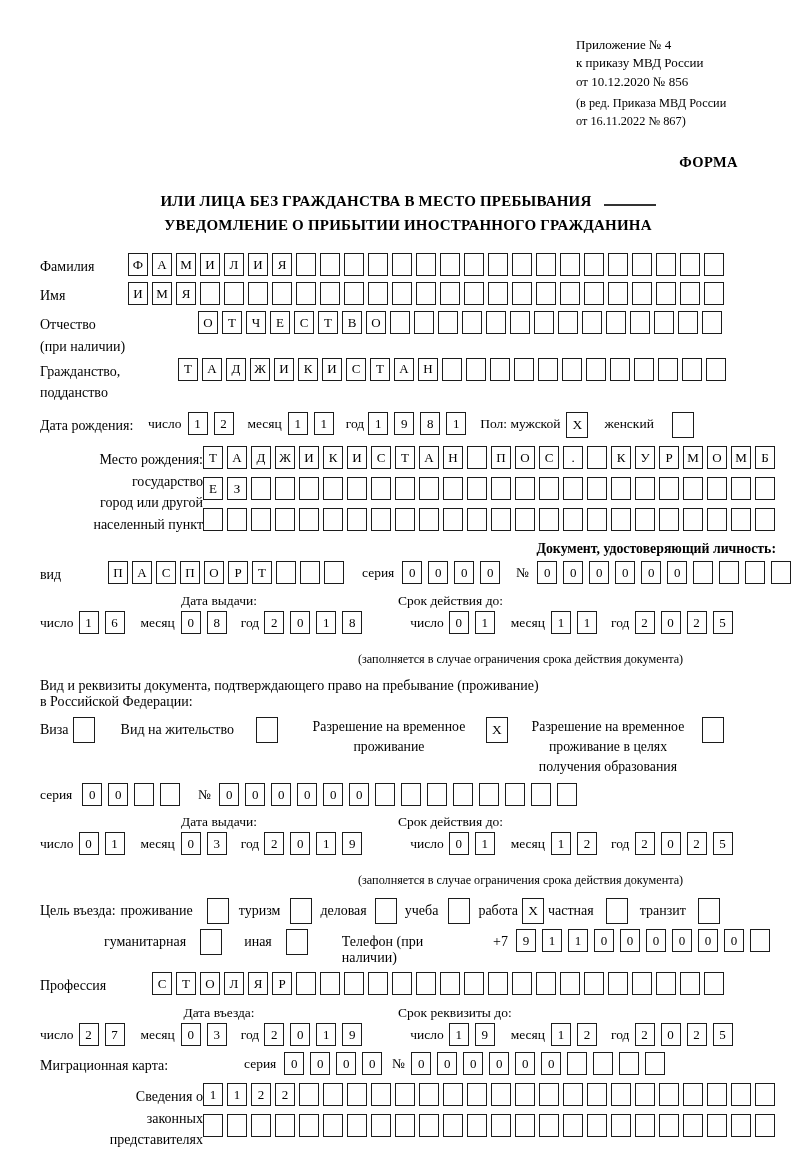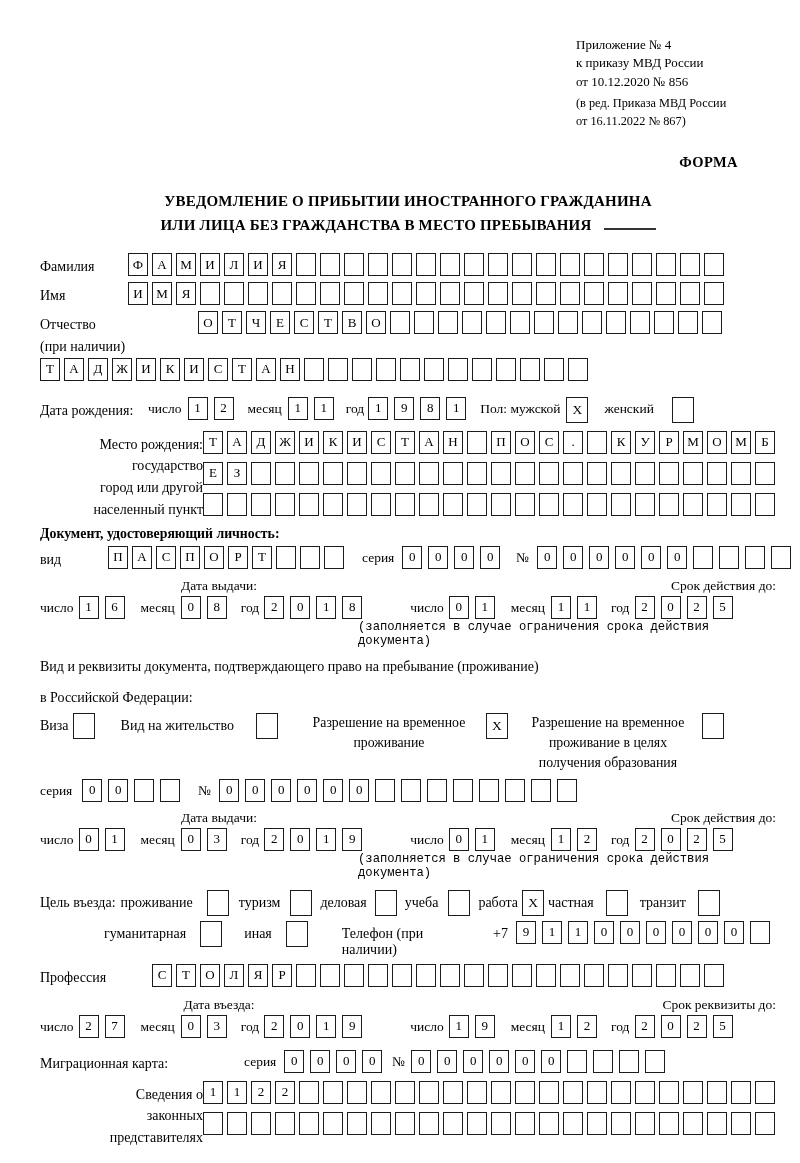--- a/index.html
+++ b/index.html
@@ -26,29 +26,29 @@
 
 .cells { display:flex; flex-wrap:nowrap; }
 .cell { width:20px; height:23px; border:1.6px solid #1c1c1c; margin-right:4px;
         display:flex; align-items:center; justify-content:center; font-size:13px; flex-shrink:0; background:#fff; }
 .dcells .cell { margin-right:6px; }
 .stack > .cells { margin-bottom:8px; }
 
 .cb { width:22px; height:26px; border:1.6px solid #1c1c1c; display:flex; align-items:center; justify-content:center;
       font-size:13.5px; flex-shrink:0; background:#fff; }
 
-.center-hdr { text-align:left; font-weight:bold; font-size:13.8px; margin-top:8px; }
+.center-hdr { text-align:right; font-weight:bold; font-size:13.8px; margin-top:8px; }
 
 .dlbl { font-size:13.5px; padding-top:4px; flex-shrink:0; }
 .date-hdr { display:flex; font-size:13.5px; margin-top:8px; }
 .date-hdr .h1 { width:360px; text-align:center; }
-.date-hdr .h2 { width:380px; text-align:right; }
-.note { font-size:12.2px; margin-top:1px; margin-left:318px;font-family:Liberation Mono, monospace; }
+.date-hdr .h2 { width:380px; text-align:left; }
+.note { font-size:12.2px; margin-top:18px; margin-left:318px; }
 .intro { font-size:14px; margin-top:11px; }
-.intro2 { font-size:14px; margin-top:15px; }
+.intro2 { font-size:14px; margin-top:0; }
 
 .optlbl { font-size:13.8px; line-height:1.45; text-align:center; }
 .opt { display:flex; align-items:flex-start; }
 .purpose-lbl { font-size:14px; padding-top:5px; }
 </style>
 </head>
 <body>
 
 <div class="page">
 
@@ -57,22 +57,22 @@
     <div>к приказу МВД России</div>
     <div>от 10.12.2020 № 856</div>
     <div class="gap"></div>
     <div class="small">(в ред. Приказа МВД России</div>
     <div class="small">от 16.11.2022 № 867)</div>
   </div>
 
   <div class="forma">ФОРМА</div>
 
   <div class="title">
+    <div><span>ИЛИ ЛИЦА БЕЗ ГРАЖДАНСТВА В МЕСТО ПРЕБЫВАНИЯ</span><span class="blank-line"></span></div>
     <div>УВЕДОМЛЕНИЕ О ПРИБЫТИИ ИНОСТРАННОГО ГРАЖДАНИНА</div>
-    <div><span>ИЛИ ЛИЦА БЕЗ ГРАЖДАНСТВА В МЕСТО ПРЕБЫВАНИЯ</span><span class="blank-line"></span></div>
   </div>
 
 
   <div class="row" style="margin-top:16px">
     <div class="lbl w88">Фамилия</div>
     <div class="cells">
         <div class="cell">Ф</div>
         <div class="cell">А</div>
         <div class="cell">М</div>
         <div class="cell">И</div>
@@ -156,20 +156,24 @@
         <div class="cell"></div>
         <div class="cell"></div>
         <div class="cell"></div>
         <div class="cell"></div>
         <div class="cell"></div>
         <div class="cell"></div>
       </div>
   </div>
 
   <div class="row" style="margin-top:0px">
+    <div class="lbl w138">
+      <div>Гражданство,</div>
+      <div>подданство</div>
+    </div>
     <div class="cells">
         <div class="cell">Т</div>
         <div class="cell">А</div>
         <div class="cell">Д</div>
         <div class="cell">Ж</div>
         <div class="cell">И</div>
         <div class="cell">К</div>
         <div class="cell">И</div>
         <div class="cell">С</div>
         <div class="cell">Т</div>
@@ -183,21 +187,21 @@
         <div class="cell"></div>
         <div class="cell"></div>
         <div class="cell"></div>
         <div class="cell"></div>
         <div class="cell"></div>
         <div class="cell"></div>
         <div class="cell"></div>
       </div>
   </div>
 
-  <div class="row" style="margin-top:16px">
+  <div class="row" style="margin-top:8px">
     <div class="lbl w108">Дата рождения:</div>
     <span class="dlbl" style="margin-right:6px">число</span>
     <div class="cells dcells">
         <div class="cell">1</div>
         <div class="cell">2</div>
       </div>
     <span class="dlbl" style="margin:0 6px 0 8px">месяц</span>
     <div class="cells dcells">
         <div class="cell">1</div>
         <div class="cell">1</div>
@@ -590,21 +594,21 @@
       </div>
     <span class="dlbl" style="margin:0 5px 0 8px">год</span>
     <div class="cells dcells">
         <div class="cell">2</div>
         <div class="cell">0</div>
         <div class="cell">2</div>
         <div class="cell">5</div>
       </div>
   </div>
 
-  <div class="row" style="margin-top:12px">
+  <div class="row" style="margin-top:6px">
     <div class="lbl w168">Миграционная карта:</div>
     <span class="dlbl" style="margin:0 8px 0 36px">серия</span>
     <div class="cells dcells">
         <div class="cell">0</div>
         <div class="cell">0</div>
         <div class="cell">0</div>
         <div class="cell">0</div>
       </div>
     <span class="dlbl" style="margin:0 6px 0 4px">№</span>
     <div class="cells dcells">

